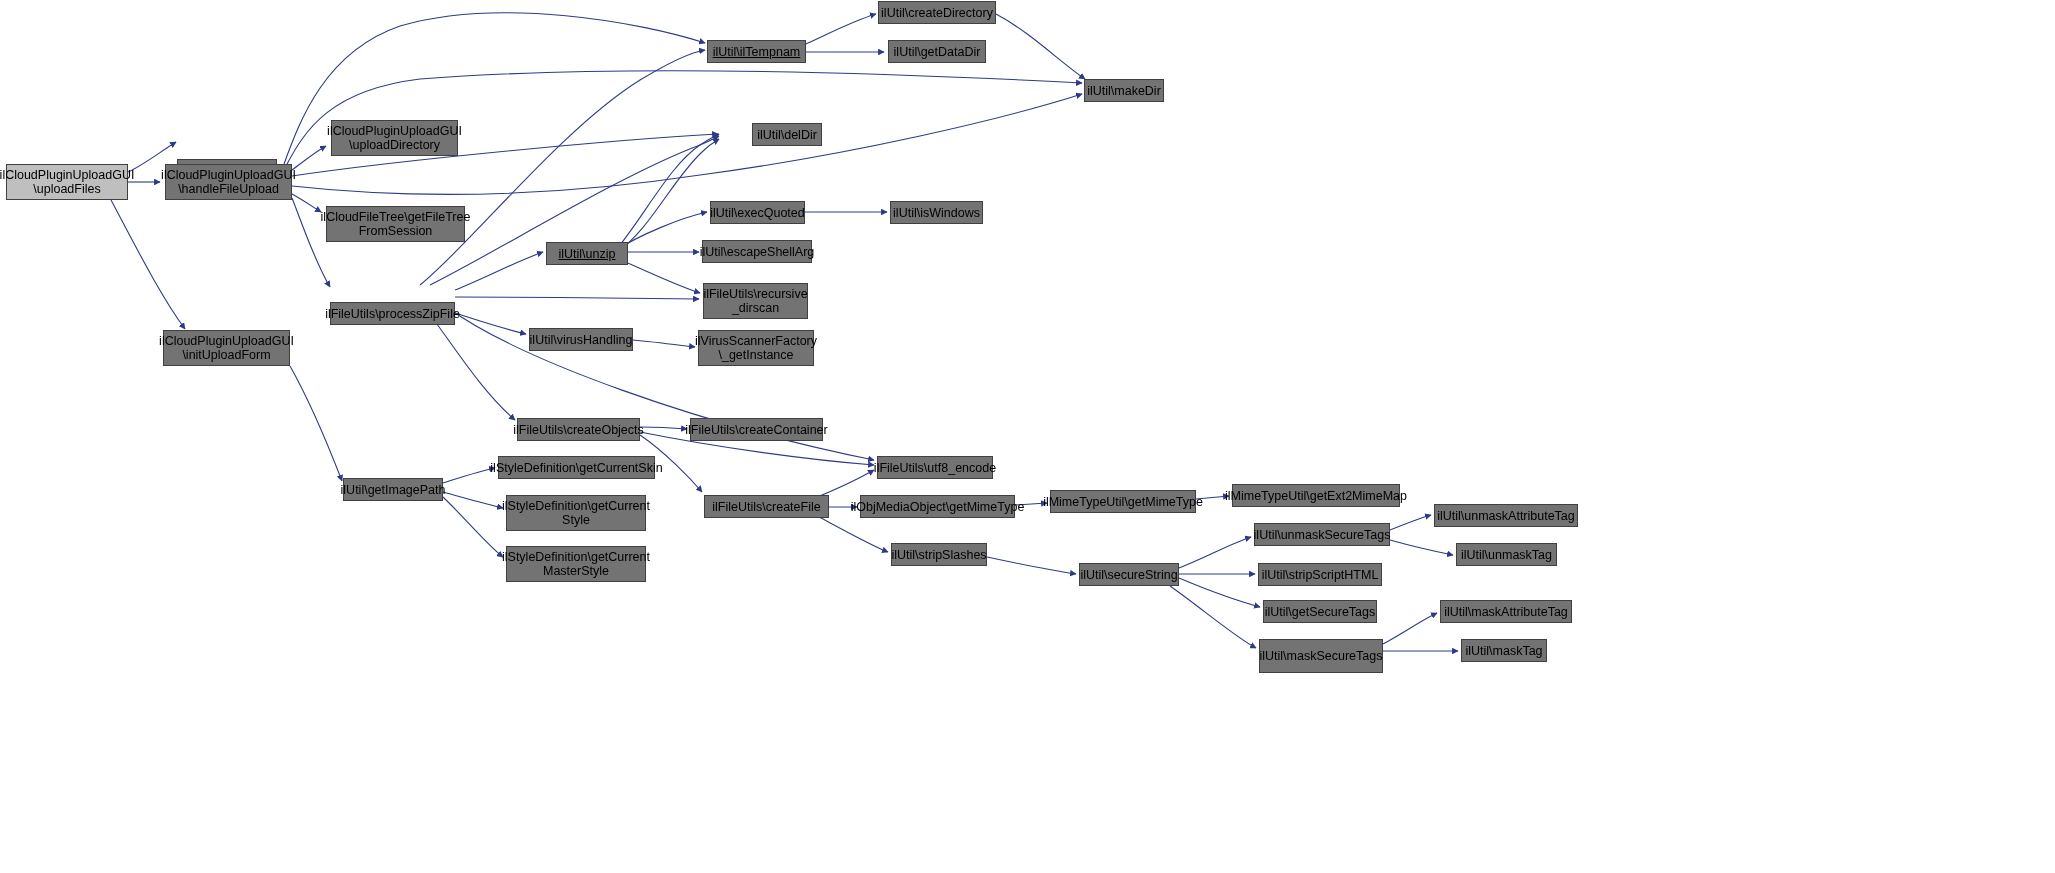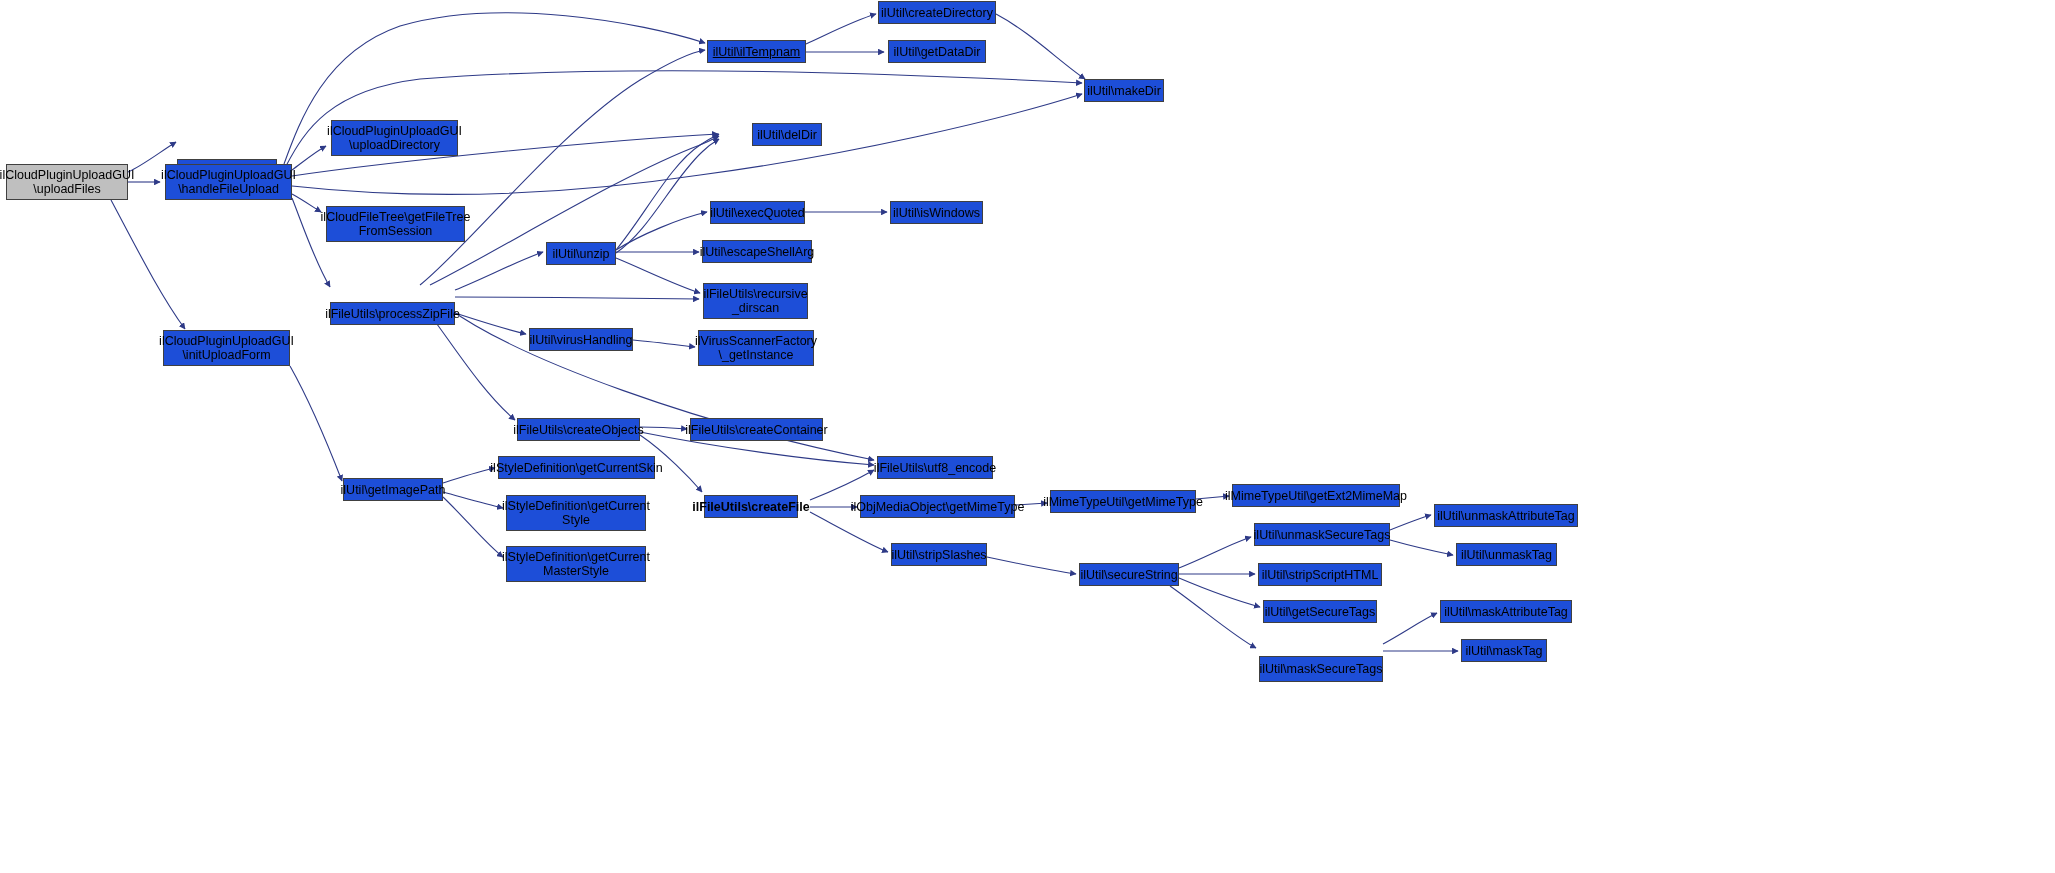--- a/index.html
+++ b/index.html
@@ -20,21 +20,21 @@
     left: 0;
     top: 0;
     width: 2055px;
     height: 873px;
     pointer-events: none;
   }
   .node {
     position: absolute;
     box-sizing: border-box;
     border: 1px solid #404040;
-    background: #1d4ed8;
+    background: #737373;
     color: #000000;
     display: flex;
     align-items: center;
     justify-content: center;
     text-align: center;
     font-size: 12.5px;
     line-height: 14px;
     letter-spacing: 0px;
     white-space: pre-line;
     z-index: 2;
@@ -122,40 +122,40 @@
       <div class="node" style="left: 163px; top: 330px; width: 127px; height: 36px;"><span class="node-label">ilCloudPluginUploadGUI
 \initUploadForm</span></div>
       <div class="node" style="left: 330px; top: 302px; width: 125px; height: 23px;"><span class="node-label">ilFileUtils\processZipFile</span></div>
       <div class="node" style="left: 707px; top: 40px; width: 99px; height: 23px; text-decoration: underline;"><span class="node-label">ilUtil\ilTempnam</span></div>
       <div class="node" style="left: 878px; top: 1px; width: 118px; height: 23px;"><span class="node-label">ilUtil\createDirectory</span></div>
       <div class="node" style="left: 888px; top: 40px; width: 98px; height: 23px;"><span class="node-label">ilUtil\getDataDir</span></div>
       <div class="node" style="left: 1084px; top: 79px; width: 80px; height: 23px;"><span class="node-label">ilUtil\makeDir</span></div>
       <div class="node" style="left: 752px; top: 123px; width: 70px; height: 23px;"><span class="node-label">ilUtil\delDir</span></div>
       <div class="node" style="left: 710px; top: 201px; width: 95px; height: 23px;"><span class="node-label">ilUtil\execQuoted</span></div>
       <div class="node" style="left: 890px; top: 201px; width: 93px; height: 23px;"><span class="node-label">ilUtil\isWindows</span></div>
-      <div class="node" style="left: 546px; top: 242px; width: 70px; height: 23px;"><span class="node-label">ilUtil\unzip</span></div>
+      <div class="node" style="left: 546px; top: 242px; width: 82px; height: 23px; text-decoration: underline;"><span class="node-label">ilUtil\unzip</span></div>
       <div class="node" style="left: 702px; top: 240px; width: 110px; height: 23px;"><span class="node-label">ilUtil\escapeShellArg</span></div>
       <div class="node" style="left: 703px; top: 283px; width: 105px; height: 36px;"><span class="node-label">ilFileUtils\recursive
 _dirscan</span></div>
       <div class="node" style="left: 529px; top: 328px; width: 104px; height: 23px;"><span class="node-label">ilUtil\virusHandling</span></div>
       <div class="node" style="left: 698px; top: 330px; width: 116px; height: 36px;"><span class="node-label">ilVirusScannerFactory
 \_getInstance</span></div>
       <div class="node" style="left: 517px; top: 418px; width: 123px; height: 23px;"><span class="node-label">ilFileUtils\createObjects</span></div>
       <div class="node" style="left: 690px; top: 418px; width: 133px; height: 23px;"><span class="node-label">ilFileUtils\createContainer</span></div>
       <div class="node" style="left: 877px; top: 456px; width: 116px; height: 23px;"><span class="node-label">ilFileUtils\utf8_encode</span></div>
-      <div class="node" style="left: 704px; top: 495px; width: 94px; height: 23px; font-weight: bold;"><span class="node-label">ilFileUtils\createFile</span></div>
+      <div class="node" style="left: 704px; top: 495px; width: 125px; height: 23px;"><span class="node-label">ilFileUtils\createFile</span></div>
       <div class="node" style="left: 860px; top: 495px; width: 155px; height: 23px;"><span class="node-label">ilObjMediaObject\getMimeType</span></div>
       <div class="node" style="left: 1050px; top: 490px; width: 146px; height: 23px;"><span class="node-label">ilMimeTypeUtil\getMimeType</span></div>
       <div class="node" style="left: 1232px; top: 484px; width: 168px; height: 23px;"><span class="node-label">ilMimeTypeUtil\getExt2MimeMap</span></div>
       <div class="node" style="left: 891px; top: 543px; width: 96px; height: 23px;"><span class="node-label">ilUtil\stripSlashes</span></div>
       <div class="node" style="left: 1079px; top: 563px; width: 100px; height: 23px;"><span class="node-label">ilUtil\secureString</span></div>
       <div class="node" style="left: 1254px; top: 523px; width: 136px; height: 23px;"><span class="node-label">ilUtil\unmaskSecureTags</span></div>
       <div class="node" style="left: 1258px; top: 563px; width: 124px; height: 23px;"><span class="node-label">ilUtil\stripScriptHTML</span></div>
       <div class="node" style="left: 1263px; top: 600px; width: 114px; height: 23px;"><span class="node-label">ilUtil\getSecureTags</span></div>
-      <div class="node" style="left: 1259px; top: 656px; width: 124px; height: 26px; text-align: right;"><span class="node-label">ilUtil\maskSecureTags</span></div>
+      <div class="node" style="left: 1259px; top: 639px; width: 124px; height: 34px; text-align: right;"><span class="node-label">ilUtil\maskSecureTags</span></div>
       <div class="node" style="left: 1434px; top: 504px; width: 144px; height: 23px;"><span class="node-label">ilUtil\unmaskAttributeTag</span></div>
       <div class="node" style="left: 1456px; top: 543px; width: 101px; height: 23px;"><span class="node-label">ilUtil\unmaskTag</span></div>
       <div class="node" style="left: 1440px; top: 600px; width: 132px; height: 23px;"><span class="node-label">ilUtil\maskAttributeTag</span></div>
       <div class="node" style="left: 1461px; top: 639px; width: 86px; height: 23px;"><span class="node-label">ilUtil\maskTag</span></div>
       <div class="node" style="left: 343px; top: 478px; width: 100px; height: 23px;"><span class="node-label">ilUtil\getImagePath</span></div>
       <div class="node" style="left: 498px; top: 456px; width: 157px; height: 23px;"><span class="node-label">ilStyleDefinition\getCurrentSkin</span></div>
       <div class="node" style="left: 506px; top: 495px; width: 140px; height: 36px;"><span class="node-label">ilStyleDefinition\getCurrent
 Style</span></div>
       <div class="node" style="left: 506px; top: 546px; width: 140px; height: 36px;"><span class="node-label">ilStyleDefinition\getCurrent
 MasterStyle</span></div>

